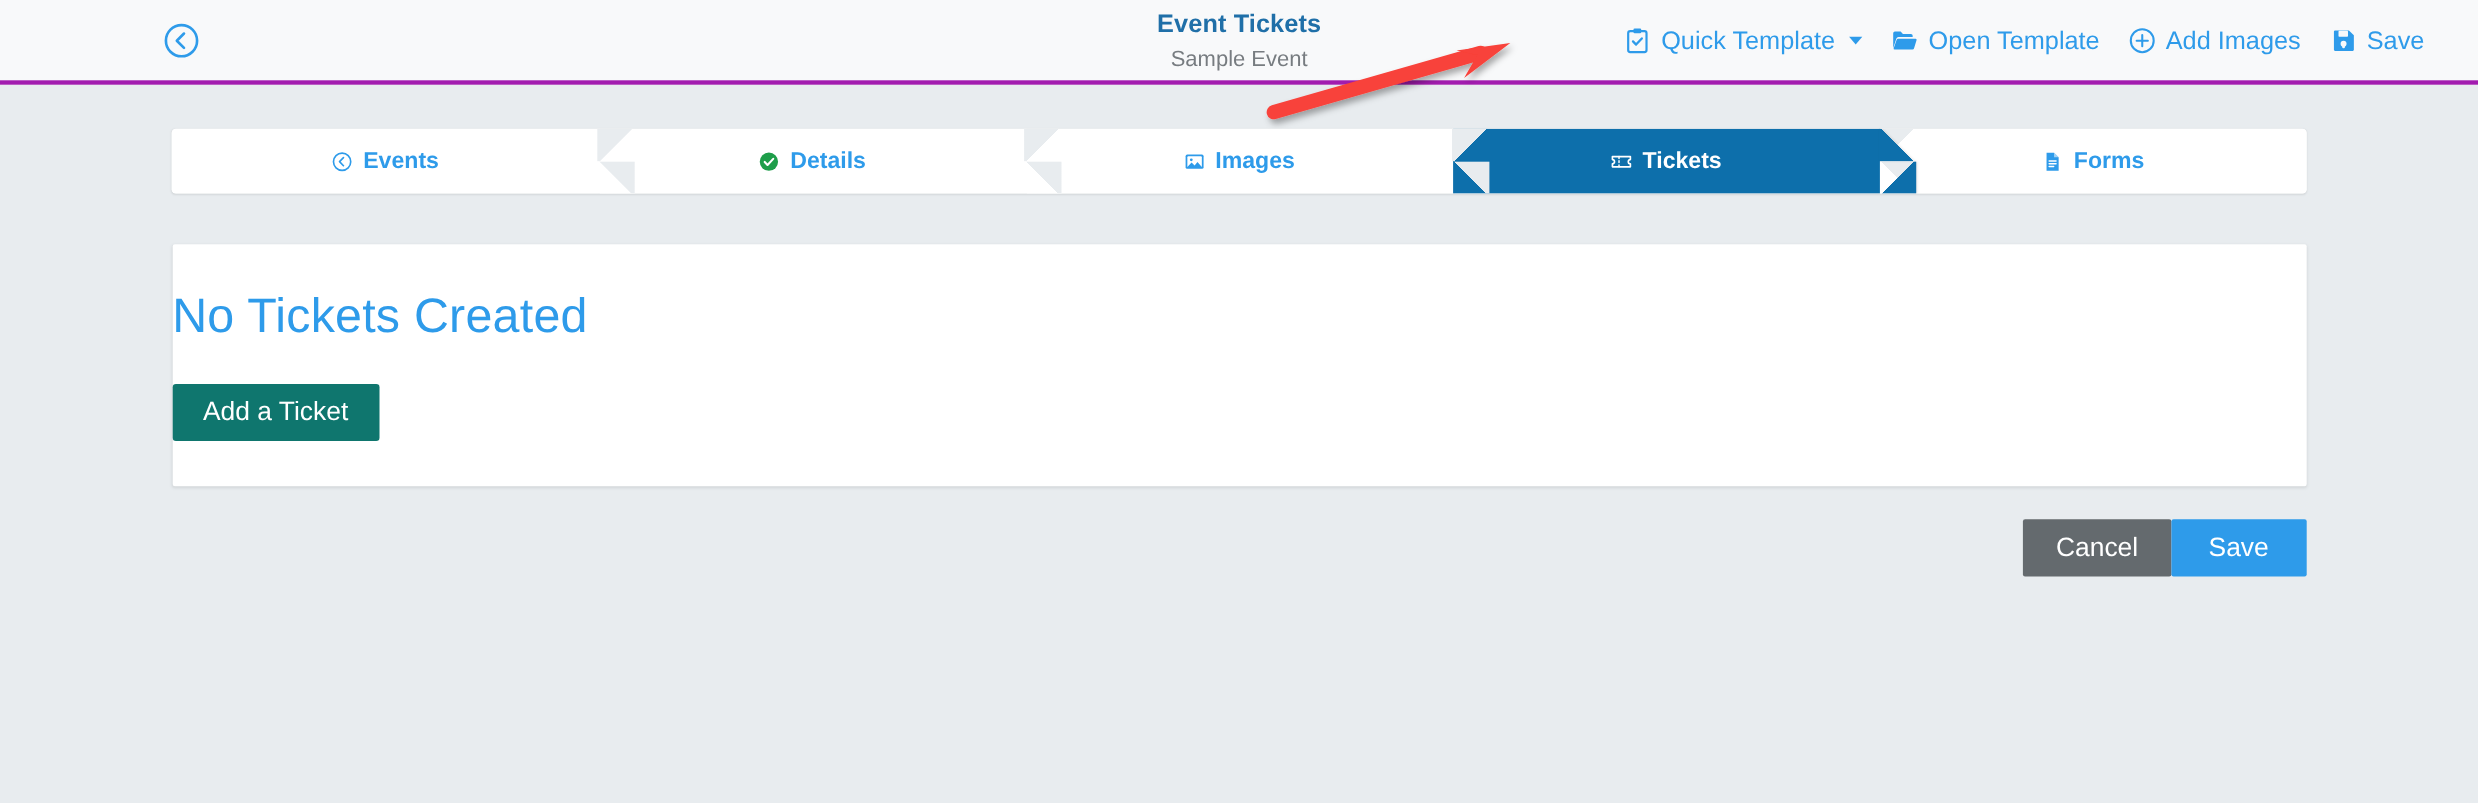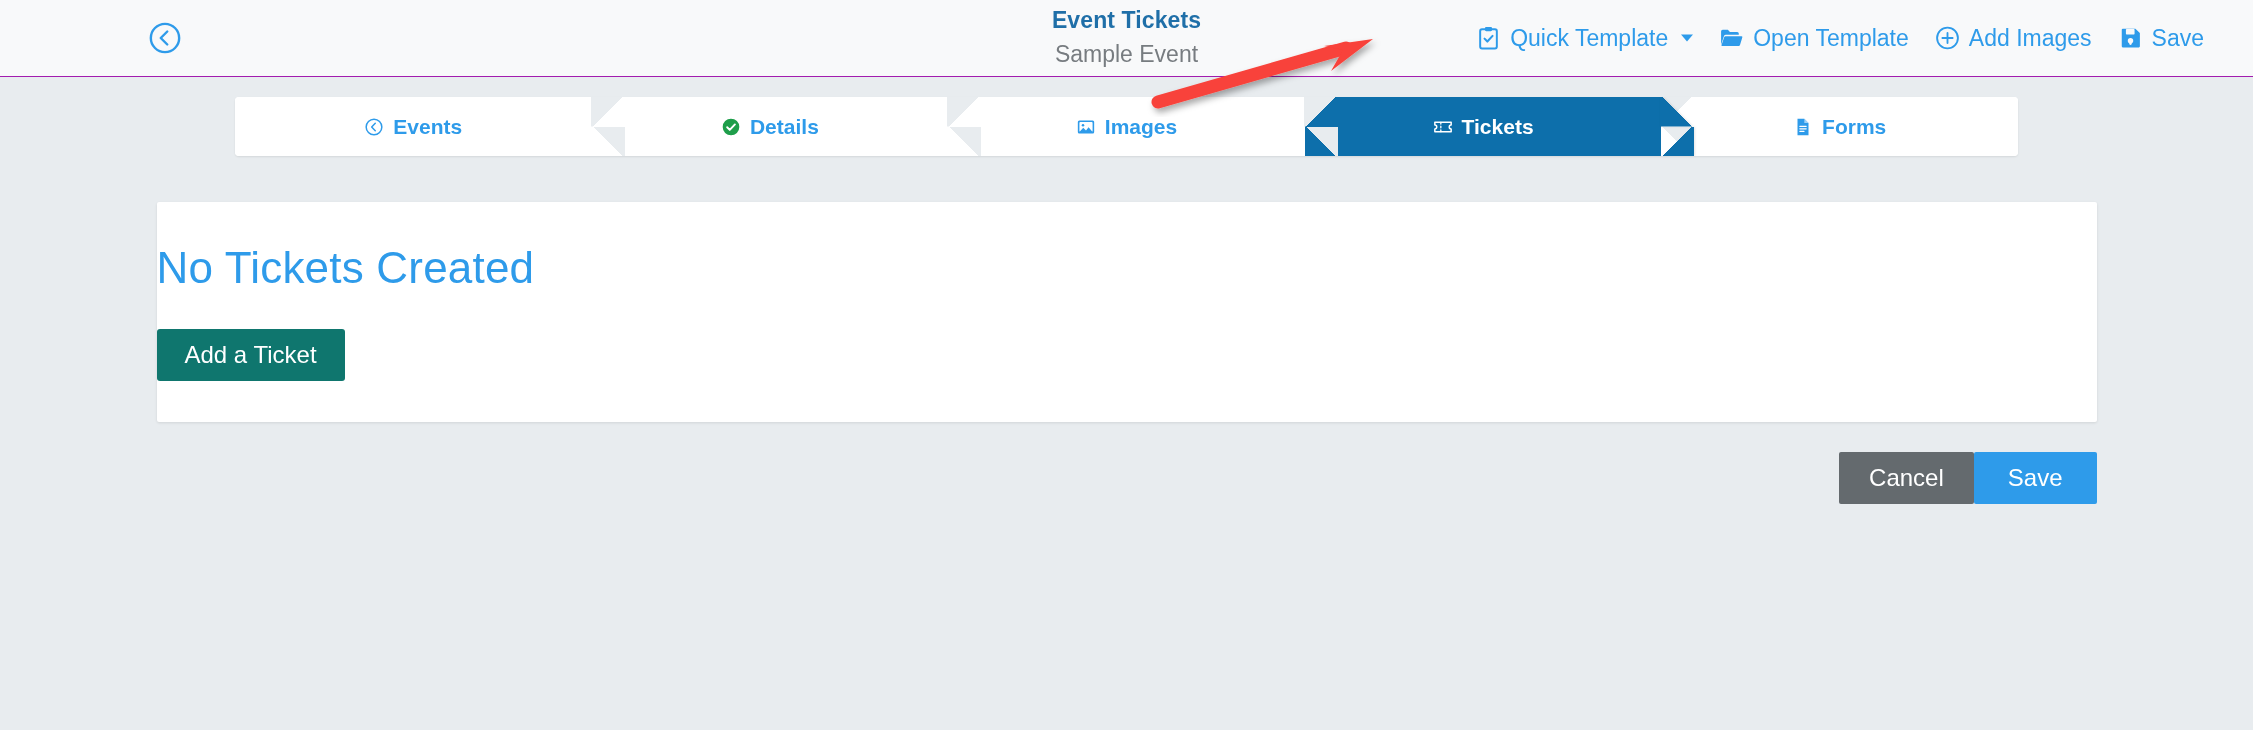--- a/index.html
+++ b/index.html
@@ -17,21 +17,21 @@
     color: #333;
     position: relative;
   }
 
   
   .app-header {
     position: relative;
     width: 100%;
     height: 77px;
     background: #f8f9fa;
-    border-bottom: 1px solid #a21caf;
+    border-bottom: 4px solid #a21caf;
     display: flex;
     align-items: center;
   }
 
   .back-btn {
     position: absolute;
     left: 148px;
     top: 50%;
     transform: translateY(-50%);
     width: 34px;
@@ -54,21 +54,21 @@
     white-space: nowrap;
   }
   .header-title {
     font-size: 23px;
     font-weight: bold;
     color: #1f6fa8;
     line-height: 1.22;
     letter-spacing: .1px;
   }
   .header-subtitle {
-    font-size: 23px;
+    font-size: 20px;
     color: #777c80;
     line-height: 1.3;
     margin-top: 6px;
   }
 
   .header-actions {
     position: absolute;
     right: 36px;
     top: 50%;
     transform: translateY(-50%);
@@ -107,22 +107,22 @@
     left: 1140px;
     top: 22px;
     width: 260px;
     height: 95px;
     pointer-events: none;
     z-index: 50;
   }
 
   
   .wizard-wrap {
-    margin: 20px auto 0;
-    width: 1783px;
+    margin: 40px auto 0;
+    width: 1941px;
     position: relative;
   }
   .wizard {
     display: flex;
     height: 59px;
     border-radius: 4px;
     overflow: hidden;
     box-shadow: 0 1px 2px rgba(0,0,0,0.09);
     background: #ffffff;
   }

